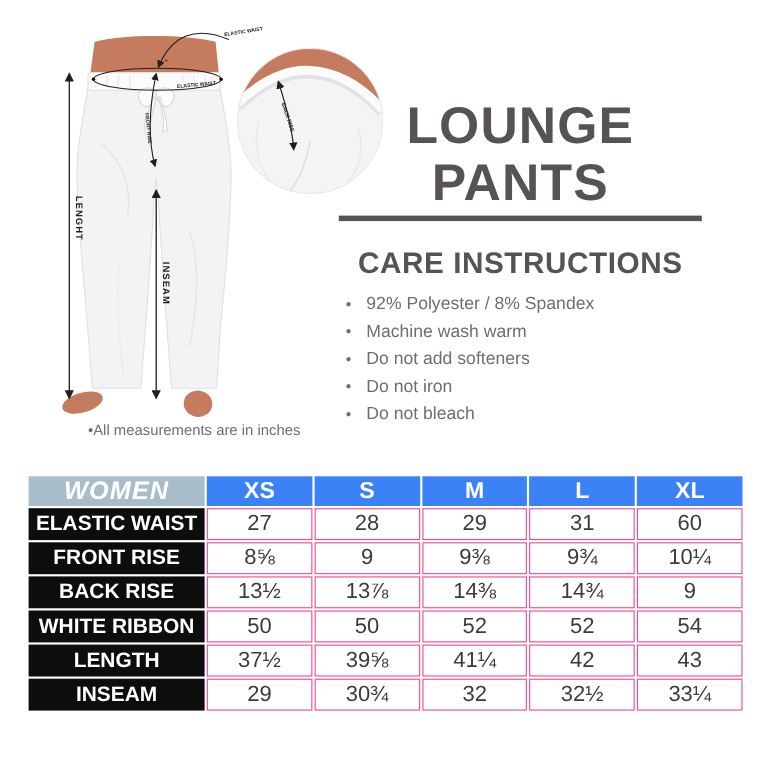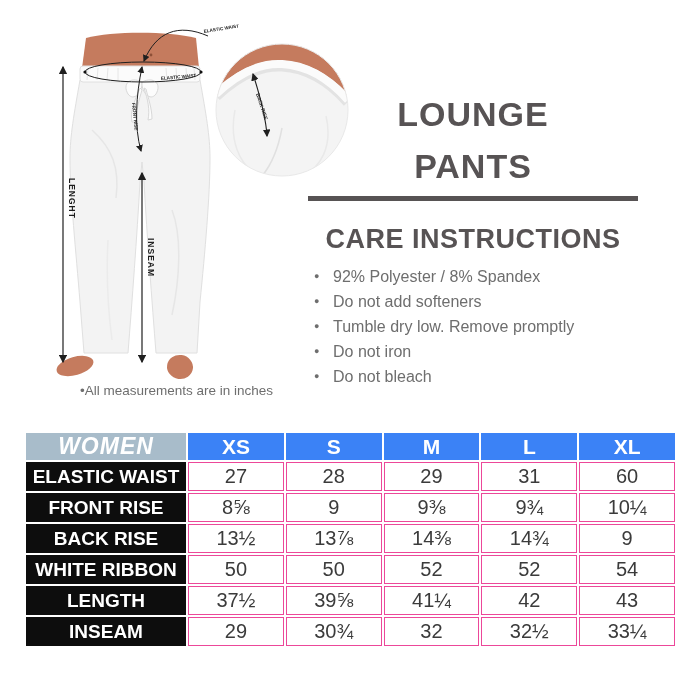--- a/index.html
+++ b/index.html
@@ -5,21 +5,21 @@
   html,body { margin:0; padding:0; }
   body {
     width:700px; height:700px; background:#ffffff;
     font-family:"Liberation Sans", sans-serif;
     -webkit-font-smoothing:antialiased;
   }
   .canvas { position:relative; width:700px; height:700px; background:#fff; overflow:hidden; }
 
   
   .right-col { position:absolute; left:308px; top:88px; width:330px; text-align:center; color:#575354; }
-  .title-line { font-size:34px; font-weight:bold; line-height:52px; letter-spacing:1px; }
+  .title-line { font-size:47px; font-weight:bold; line-height:52px; letter-spacing:1px; }
   .divider { height:5px; background:#575354; margin-top:4px; }
   .care-heading { margin-top:23px; font-size:27px; font-weight:bold; letter-spacing:0.5px; }
   .care-list { margin:13px 0 0 4px; padding:0; list-style:none; text-align:left; color:#6e6e6e; font-size:16px; }
   .care-list li { position:relative; padding-left:21px; margin-bottom:7px; }
   .care-list li::before { content:"●"; position:absolute; left:2px; top:3px; font-size:9px; color:#6e6e6e; }
 
   
   .note { position:absolute; left:80px; top:383px; font-size:13.5px; font-weight:normal; color:#6e6e6e; }
 
   
@@ -124,22 +124,22 @@
 
   <div class="note">•All measurements are in inches</div>
 
   <div class="right-col">
     <div class="title-line">LOUNGE</div>
     <div class="title-line">PANTS</div>
     <div class="divider"></div>
     <div class="care-heading">CARE INSTRUCTIONS</div>
     <ul class="care-list">
       <li>92% Polyester / 8% Spandex</li>
+      <li>Machine wash warm</li>
       <li>Do not add softeners</li>
-      <li>Tumble dry low. Remove promptly</li>
       <li>Do not iron</li>
       <li>Do not bleach</li>
     </ul>
   </div>
 
   <table class="size-table">
     <colgroup>
       <col style="width:160px">
         <col>
         <col>

